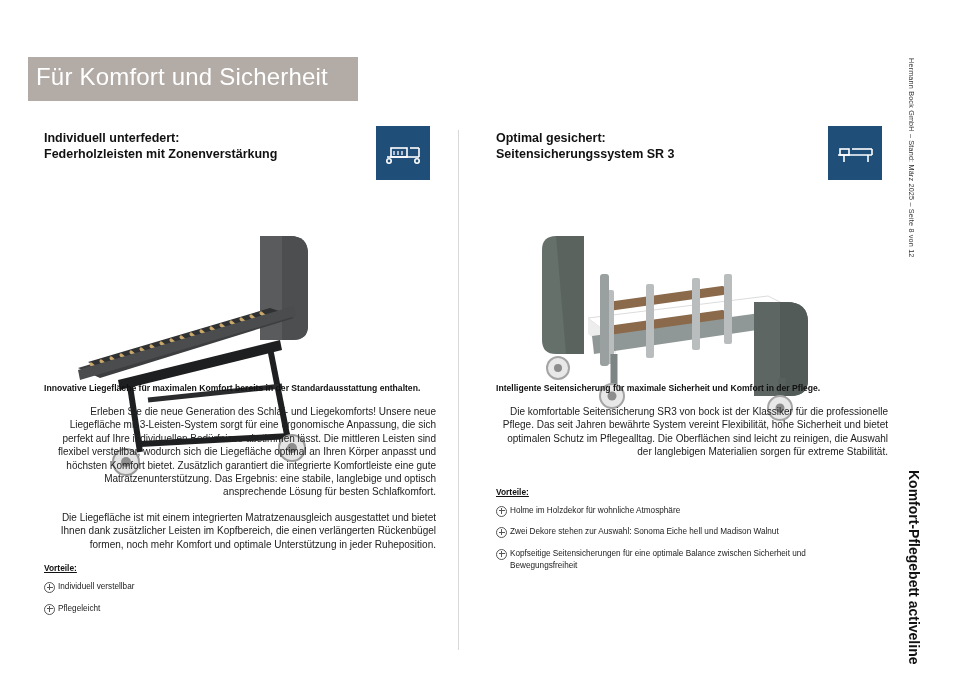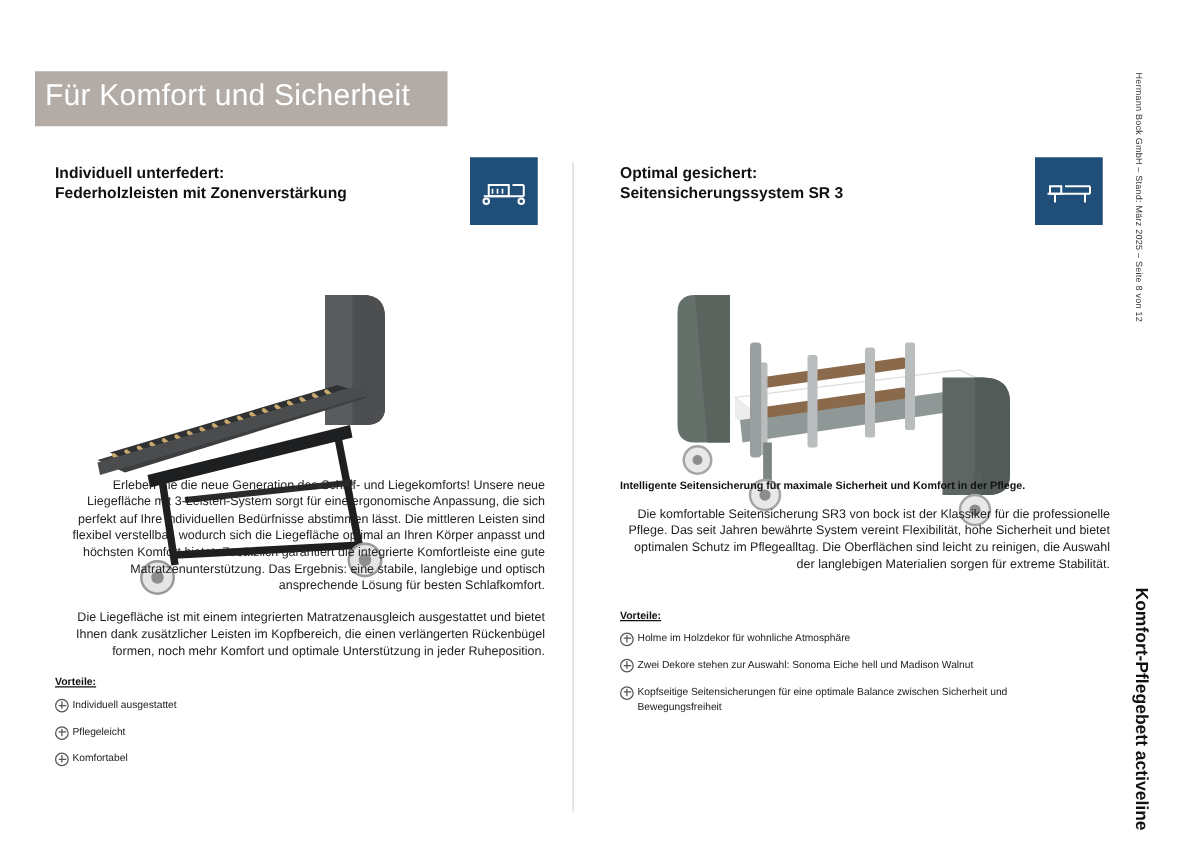--- a/index.html
+++ b/index.html
@@ -258,27 +258,27 @@
         <path d="M104 210 L238 196" stroke="#2a2b2d" stroke-width="5"></path>
 
         <circle cx="82" cy="272" r="13" fill="#e5e5e5" stroke="#9a9a9a" stroke-width="2"></circle>
         <circle cx="82" cy="272" r="5" fill="#8d8d8d"></circle>
         <circle cx="248" cy="258" r="13" fill="#e5e5e5" stroke="#9a9a9a" stroke-width="2"></circle>
         <circle cx="248" cy="258" r="5" fill="#8d8d8d"></circle>
       </svg>
     </div>
 
     <div style="position:absolute; left:0; top:252px; width:400px;">
+      <p class="lead">Innovative Liegefläche für maximalen Komfort bereits in der Standardausstattung enthalten.</p>
       <p class="body">Erleben Sie die neue Generation des Schlaf- und Liegekomforts! Unsere neue Liegefläche mit 3-Leisten-System sorgt für eine ergonomische Anpassung, die sich perfekt auf Ihre individuellen Bedürfnisse abstimmen lässt. Die mittleren Leisten sind flexibel verstellbar, wodurch sich die Liegefläche optimal an Ihren Körper anpasst und höchsten Komfort bietet. Zusätzlich garantiert die integrierte Komfortleiste eine gute Matratzenunterstützung. Das Ergebnis: eine stabile, langlebige und optisch ansprechende Lösung für besten Schlafkomfort.</p>
       <p class="body">Die Liegefläche ist mit einem integrierten Matratzenausgleich ausgestattet und bietet Ihnen dank zusätzlicher Leisten im Kopfbereich, die einen verlängerten Rückenbügel formen, noch mehr Komfort und optimale Unterstützung in jeder Ruheposition.</p>
       <div class="adv-label">Vorteile:</div>
       <ul class="adv">
-        <li><span class="plus"></span><span>Individuell ausgestattet</span></li>
+        <li><span class="plus"></span><span>Individuell verstellbar</span></li>
         <li><span class="plus"></span><span>Pflegeleicht</span></li>
-        <li><span class="plus"></span><span>Komfortabel</span></li>
       </ul>
     </div>
   </div>
 
   <div class="col col-right">
 
     <div class="col-head">
       <h2>
         <span>Optimal gesichert:</span><br>
         <span>Seitensicherungssystem SR 3</span>

